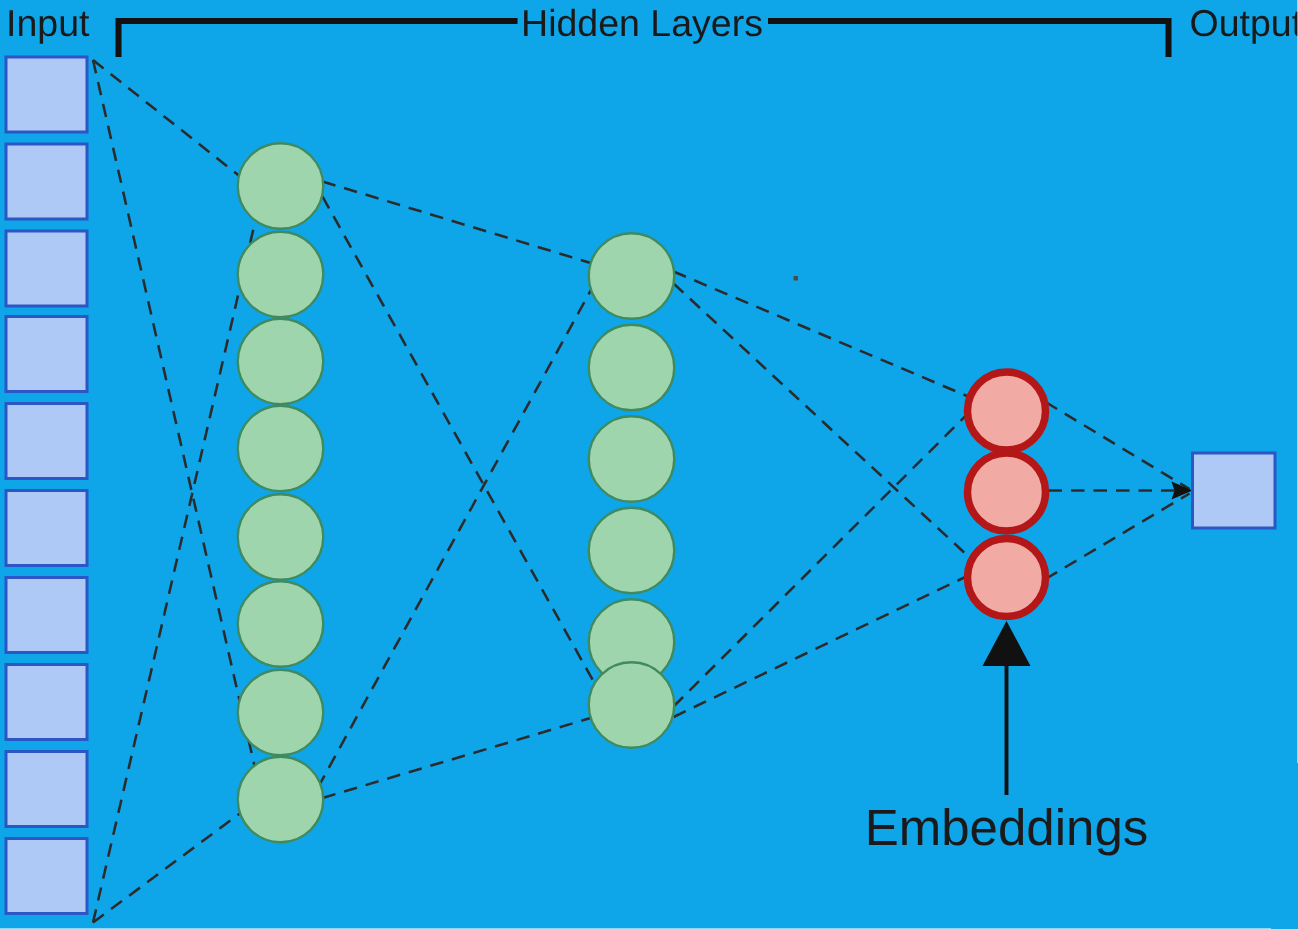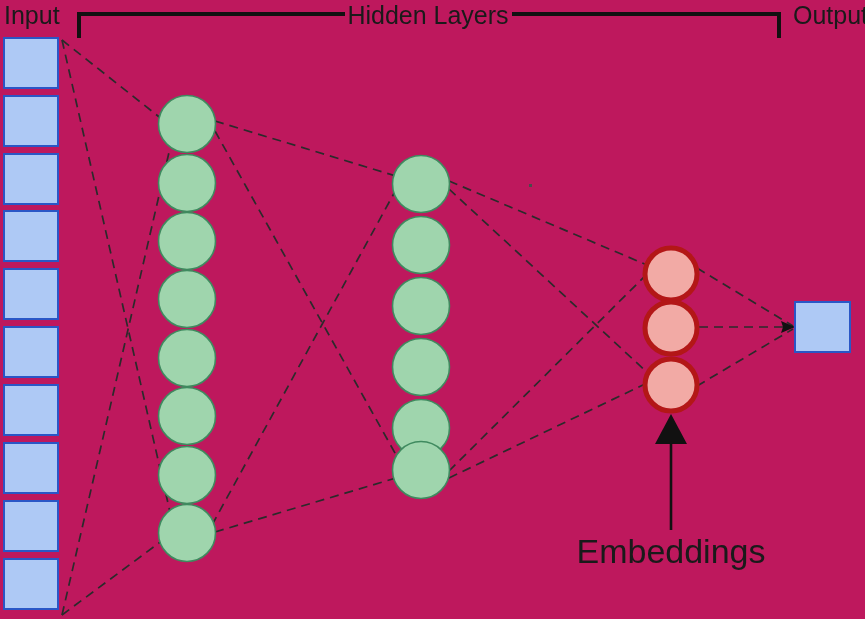--- a/index.html
+++ b/index.html
@@ -7,21 +7,21 @@
     padding: 0;
     background: #ffffff;
   }
   body {
     font-family: "Liberation Sans", sans-serif;
   }
   #canvas {
     position: relative;
     width: 865px;
     height: 619px;
-    background: #be185d;
+    background: #0ea5e9;
     overflow: hidden;
   }
   #diagram {
     position: absolute;
     left: 0;
     top: 0;
     width: 865px;
     height: 619px;
     display: block;
   }

